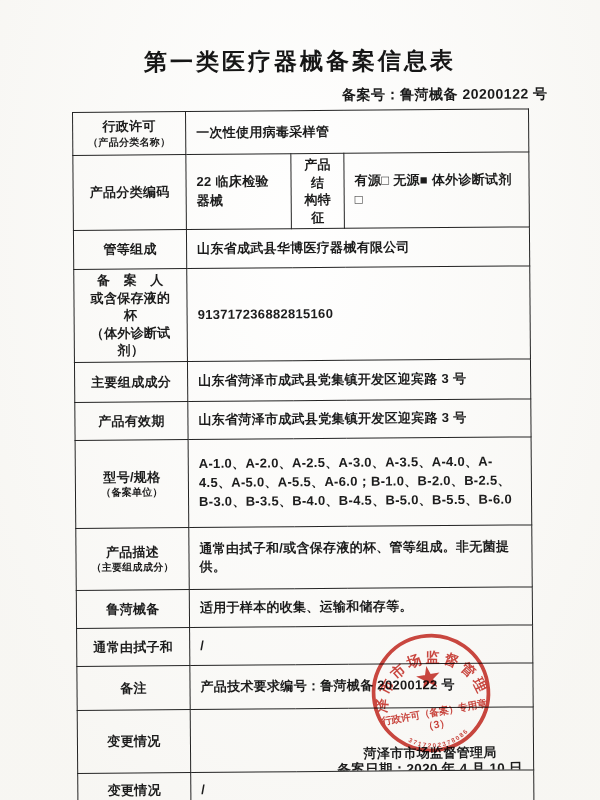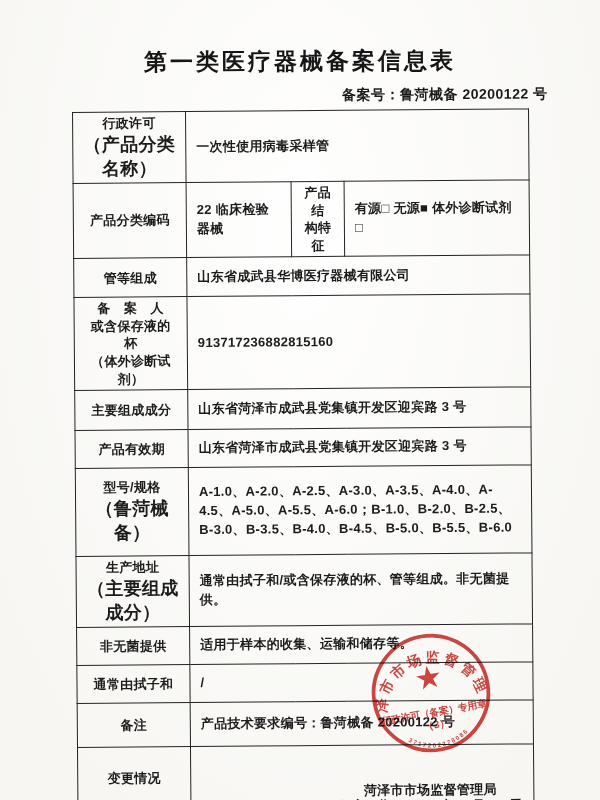--- a/index.html
+++ b/index.html
@@ -49,21 +49,21 @@
     vertical-align:middle;
     overflow:hidden;
   }
   td.lbl{
     text-align:center;
     padding:2px 4px;
     line-height:1.35;
   }
   td.val{ text-align:left; line-height:1.45; }
   .spec{ letter-spacing:.4px; line-height:1.55; font-size:12.5px; }
-  .small-lbl{ font-size:18px; }
+  .small-lbl{ font-size:10px; }
   .filing-cell{ position:relative; }
   .filing-text{
     position:absolute;
     right:8px;bottom:-8px;
     width:190px;
     text-align:center;
     z-index:4;
     line-height:1.25;
   }
   .filing-text .l1{ font-size:13px; font-weight:700; }
@@ -134,35 +134,35 @@
     </tr>
 
     <tr style="height:38px">
       <td class="lbl">产品有效期</td>
       <td class="val" colspan="3">山东省菏泽市成武县党集镇开发区迎宾路 3 号</td>
     </tr>
 
     <tr style="height:88px">
       <td class="lbl">
         <div>型号/规格</div>
-        <div class="small-lbl">（鲁菏械备）</div>
+        <div class="small-lbl">（备案单位）</div>
       </td>
       <td class="val spec" colspan="3">A-1.0、A-2.0、A-2.5、A-3.0、A-3.5、A-4.0、A-4.5、A-5.0、A-5.5、A-6.0；B-1.0、B-2.0、B-2.5、B-3.0、B-3.5、B-4.0、B-4.5、B-5.0、B-5.5、B-6.0</td>
     </tr>
 
     <tr style="height:62px">
       <td class="lbl">
-        <div>生产地址</div>
+        <div>产品描述</div>
         <div class="small-lbl">（主要组成成分）</div>
       </td>
       <td class="val" colspan="3">通常由拭子和/或含保存液的杯、管等组成。非无菌提供。</td>
     </tr>
 
     <tr style="height:38px">
-      <td class="lbl">非无菌提供</td>
+      <td class="lbl">鲁菏械备</td>
       <td class="val" colspan="3">适用于样本的收集、运输和储存等。</td>
     </tr>
 
     <tr style="height:38px">
       <td class="lbl">通常由拭子和</td>
       <td class="val" colspan="3">/</td>
     </tr>
 
     <tr style="height:44px">
       <td class="lbl">备注</td>

